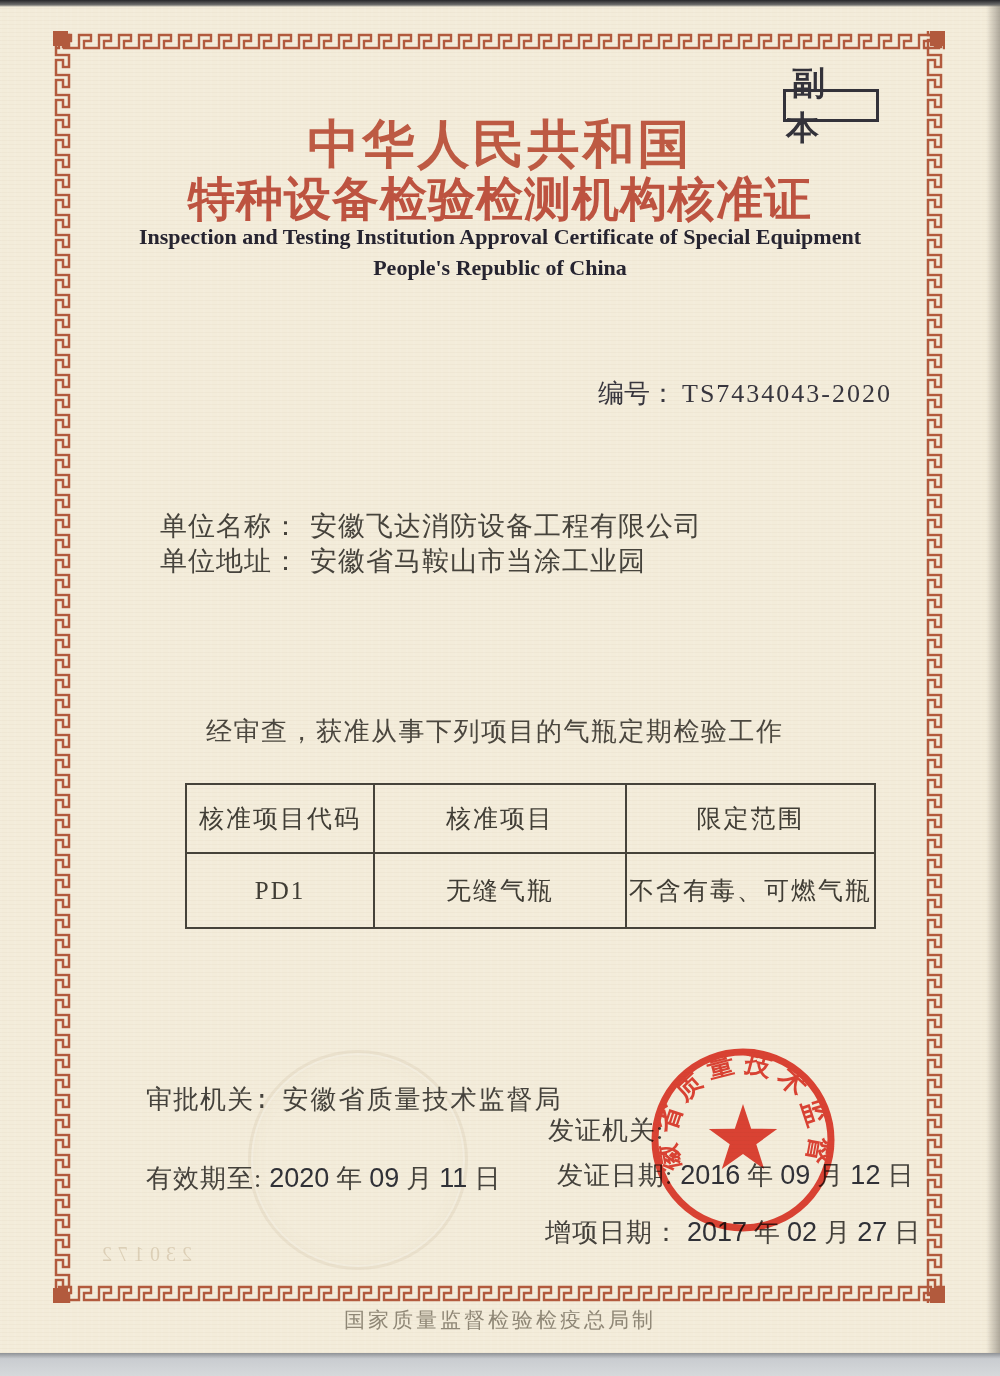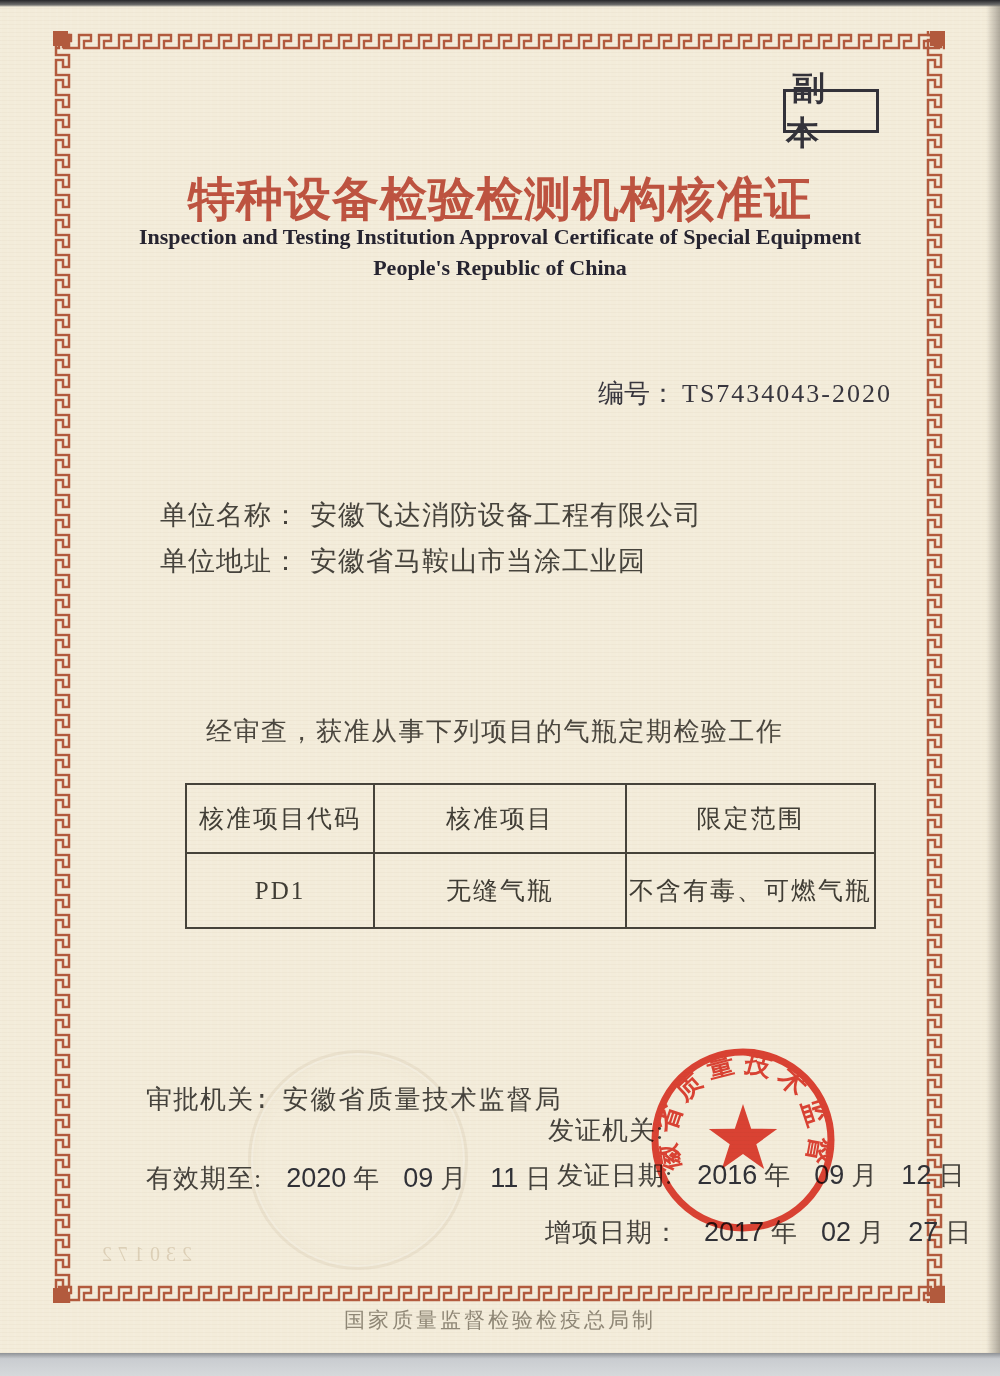--- a/index.html
+++ b/index.html
@@ -25,60 +25,60 @@
   .bottom-edge{left:0;right:0;bottom:0;height:23px;z-index:6;
     background:linear-gradient(180deg,#8f9296 0%,#c9ccd0 25%,#d6d9db 100%);}
   .right-edge{top:5px;right:0;bottom:20px;width:14px;z-index:6;
     background:linear-gradient(90deg,rgba(0,0,0,0),rgba(105,100,92,.5));}
 
   
   .strip{position:absolute;z-index:2;}
   .corner{position:absolute;z-index:3;width:15px;height:15px;background:#b25a3d;}
 
   
-  .copy-stamp{left:783px;top:89px;width:96px;height:44px;z-index:4;
+  .copy-stamp{left:783px;top:89px;width:96px;height:33px;z-index:4;
     border:3px solid #33323a;box-sizing:border-box;
     display:flex;align-items:center;justify-content:center;
     font-size:33px;font-weight:600;color:#33323a;letter-spacing:6px;text-indent:6px;}
 
   .title-cn1{top:110px;font-family:"Liberation Sans","DejaVu Sans",sans-serif;
     font-weight:700;font-size:52px;color:#bd5a43;letter-spacing:3px;z-index:4;}
   .title-cn2{top:168px;font-family:"Liberation Sans","DejaVu Sans",sans-serif;
     font-weight:700;font-size:47px;color:#bd5340;letter-spacing:1px;z-index:4;}
   .title-en1{top:224px;font-weight:700;font-size:22px;color:#262430;z-index:4;}
   .title-en2{top:255px;font-weight:700;font-size:22px;color:#262430;z-index:4;}
   .org-type{top:304px;font-size:33px;color:#35323c;letter-spacing:3px;z-index:4;}
 
   .cert-no{left:598px;top:376px;font-size:26px;color:#38363e;z-index:4;}
   .cert-no .val{letter-spacing:2px;margin-left:6px;}
 
   .field-row{left:160px;font-size:27px;color:#46433c;letter-spacing:1px;z-index:4;}
   .field-row .val{margin-left:10px;}
-  .row-name{top:497px;}
+  .row-name{top:508px;}
   .row-addr{top:543px;}
 
   .statement{left:206px;top:714px;font-size:26px;color:#4b473f;letter-spacing:1.5px;z-index:4;}
 
   table.approval{position:absolute;left:167px;top:783px;z-index:4;
     border-collapse:collapse;table-layout:fixed;margin-left:18px;}
   table.approval td{border:2.5px solid #46433a;text-align:center;vertical-align:middle;
     font-size:25px;color:#403d35;letter-spacing:2px;padding:0;}
   table.approval .hrow td{height:67px;}
   table.approval .drow td{height:73px;}
   .c1{width:186px;}.c2{width:250px;border-radius:16px;}.c3{width:247px;}
 
   .f-label{letter-spacing:1px;}
   .f-line{font-size:26px;color:#45423c;z-index:4;}
   .f-approve-org{left:146px;top:1082px;font-family:Liberation Mono, monospace;}
   .f-approve-org .val{margin-left:12px;letter-spacing:2px;}
   .f-valid{left:146px;top:1161px;}
   .f-issue-org{left:548px;top:1113px;}
   .f-issue-date{left:557px;top:1158px;}
   .f-add-date{left:545px;top:1215px;}
-  .num{font-family:"Liberation Sans","DejaVu Sans",sans-serif;font-size:27px;color:#303137;margin-left:24px;}
+  .num{font-family:"Liberation Sans","DejaVu Sans",sans-serif;font-size:27px;color:#303137;margin-left:7px;}
   .unit{margin-left:7px;}
 
   .maker{top:1306px;font-size:21px;color:#8f8776;letter-spacing:3px;z-index:4;}
 
   
   .emboss-seal{left:248px;top:1050px;width:214px;height:214px;border-radius:50%;
     border:3px solid rgba(158,128,92,.10);z-index:3;
     box-shadow:inset 0 0 0 2px rgba(255,255,255,.18), inset 0 0 18px rgba(158,128,92,.05);}
   .emboss-serial{left:96px;top:1243px;font-size:20px;letter-spacing:6px;
     color:rgba(168,142,102,.30);transform:scaleX(-1);z-index:3;}
@@ -116,20 +116,21 @@
     </svg>
   <div class="corner" style="left:53px;top:31px"></div>
   <div class="corner" style="left:930px;top:31px"></div>
   <div class="corner" style="left:53px;top:1288px"></div>
   <div class="corner" style="left:930px;top:1288px"></div>
 
   <div class="abs copy-stamp">
     <span>副 本</span>
   </div>
 
+  <div class="abs centered title-cn1">中华人民共和国</div>
   <div class="abs centered title-cn2">特种设备检验检测机构核准证</div>
   <div class="abs centered title-en1">Inspection and Testing Institution Approval Certificate of Special Equipment</div>
   <div class="abs centered title-en2">People's Republic of China</div>
 
   <div class="abs cert-no">
     <span class="lbl">编号：</span><span class="val">TS7434043-2020</span>
   </div>
 
   <div class="abs field-row row-name">
     <span>单位名称：</span><span class="val">安徽飞达消防设备工程有限公司</span>

